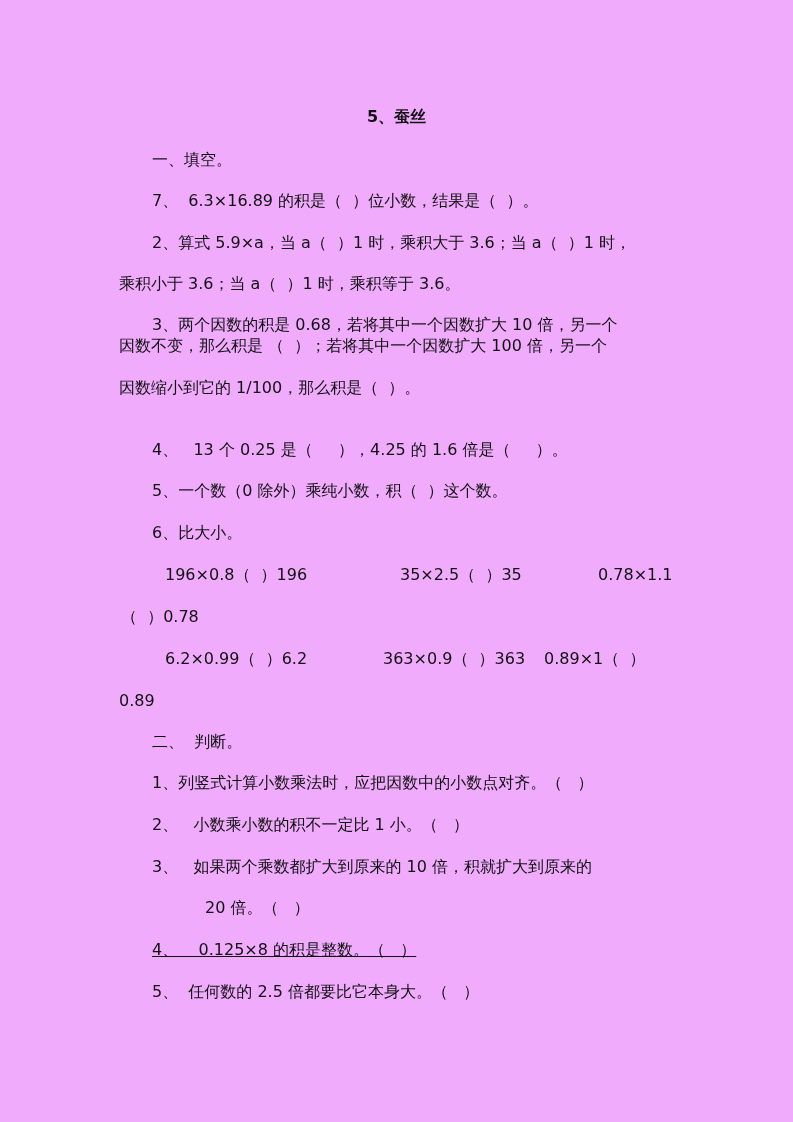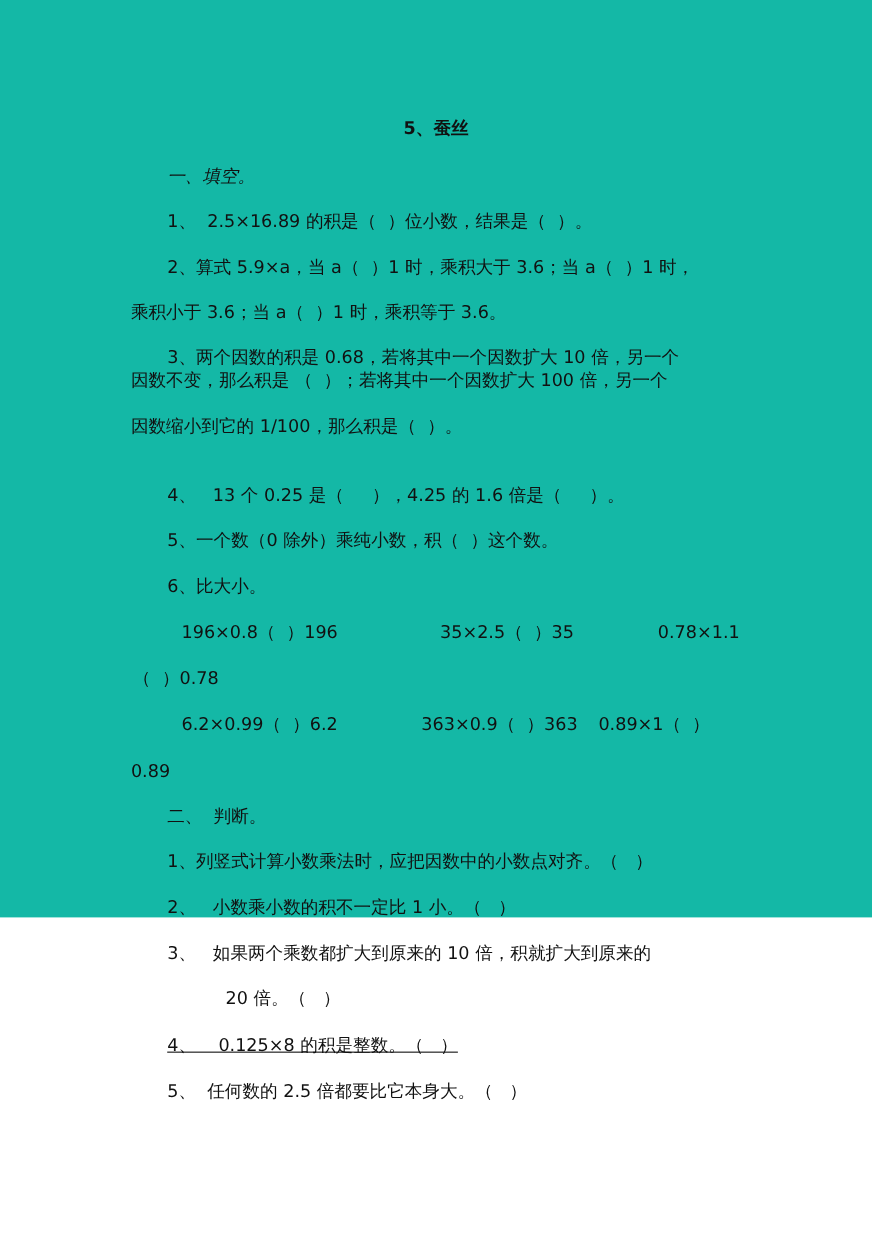--- a/index.html
+++ b/index.html
@@ -1,30 +1,30 @@
 <!DOCTYPE html>
 <html><head>
 <meta charset="utf-8">
 <style>
   html, body { margin: 0; padding: 0; background: #ffffff; }
   body { width: 793px; height: 1122px; position: relative; overflow: hidden;
          font-family: "DejaVu Sans", "Liberation Sans", sans-serif; color: #111; }
-  .page { position: absolute; left: 0; top: 0; width: 793px; height: 834px; background: #14b8a6; }
+  .page { position: absolute; left: 0; top: 0; width: 793px; height: 1122px; background: #f0abfc; }
   .line { position: absolute; font-size: 16px; line-height: 20px; white-space: pre; }
   .title { position: absolute; left: 0; width: 793px; top: 106px; text-align: center;
            font-size: 16px; font-weight: bold; line-height: 22px; }
 </style>
 </head>
 <body>
 
 <div class="page">
   <div class="title">5、蚕丝</div>
 
-  <div class="line" style="left:152px; top:150px;font-style:italic;">一、填空。</div>
-  <div class="line" style="left:152px; top:191px;">1、  2.5×16.89 的积是（  ）位小数，结果是（  ）。</div>
+  <div class="line" style="left:152px; top:150px;">一、填空。</div>
+  <div class="line" style="left:152px; top:191px;">7、  6.3×16.89 的积是（  ）位小数，结果是（  ）。</div>
   <div class="line" style="left:152px; top:233px;">2、算式 5.9×a，当 a（  ）1 时，乘积大于 3.6；当 a（  ）1 时，</div>
   <div class="line" style="left:119px; top:274px;">乘积小于 3.6；当 a（  ）1 时，乘积等于 3.6。</div>
   <div class="line" style="left:152px; top:315px;">3、两个因数的积是 0.68，若将其中一个因数扩大 10 倍，另一个</div>
   <div class="line" style="left:119px; top:336px;">因数不变，那么积是 （  ）；若将其中一个因数扩大 100 倍，另一个</div>
   <div class="line" style="left:119px; top:378px;text-align:right;">因数缩小到它的 1/100，那么积是（  ）。</div>
   <div class="line" style="left:152px; top:440px;">4、   13 个 0.25 是（     ），4.25 的 1.6 倍是（     ）。</div>
   <div class="line" style="left:152px; top:481px;">5、一个数（0 除外）乘纯小数，积（  ）这个数。</div>
   <div class="line" style="left:152px; top:523px;">6、比大小。</div>
 
   <div class="line" style="left:165px; top:565px;">196×0.8（  ）196</div>

